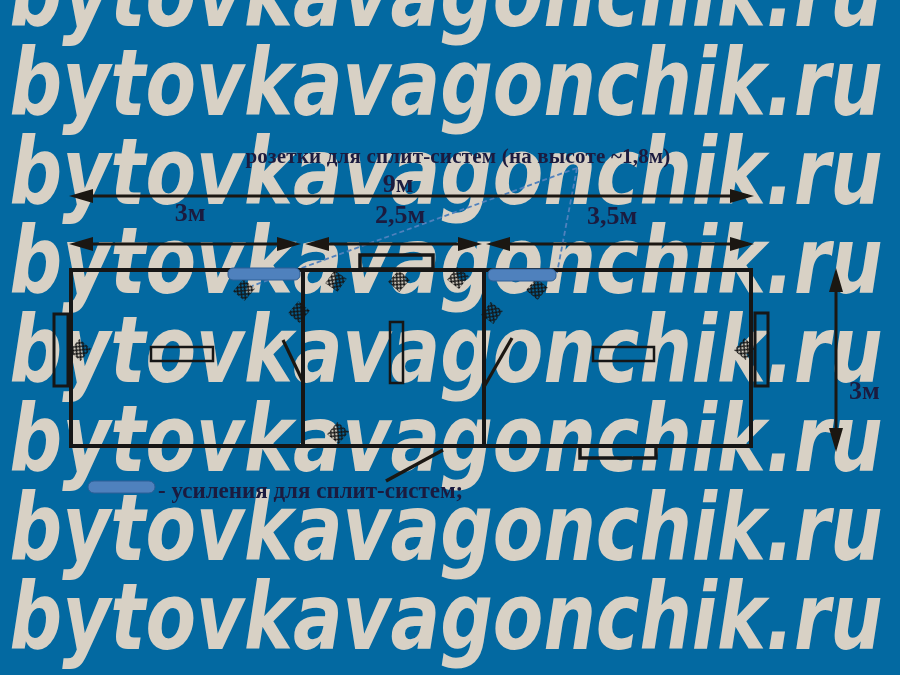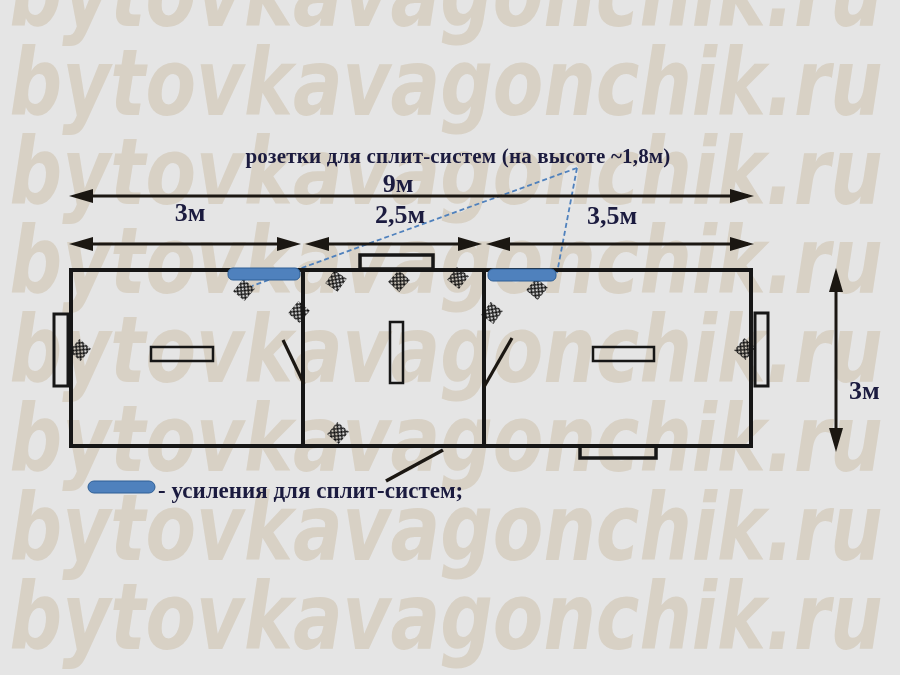--- a/index.html
+++ b/index.html
@@ -1,17 +1,17 @@
 <!DOCTYPE html>
 <html><head>
 <meta charset="utf-8">
 <style>
   html,body{margin:0;padding:0;background:#ffffff;}
   .stage{
-    position:relative;width:900px;height:675px;overflow:hidden;background:#e5e5e5;
+    position:relative;width:900px;height:675px;overflow:hidden;background:#0369a1;
     font-family:"Liberation Serif",serif;
   }
   .stage svg{position:absolute;left:0;top:0;}
   .wm-text{
     font-family:"DejaVu Sans",sans-serif;
     font-weight:bold;font-style:italic;
     letter-spacing:0px;
   }
   .dim-text{font-family:"Liberation Serif",serif;font-weight:bold;}
   .note-text{font-family:"Liberation Serif",serif;font-weight:bold;letter-spacing:0.2px;}

